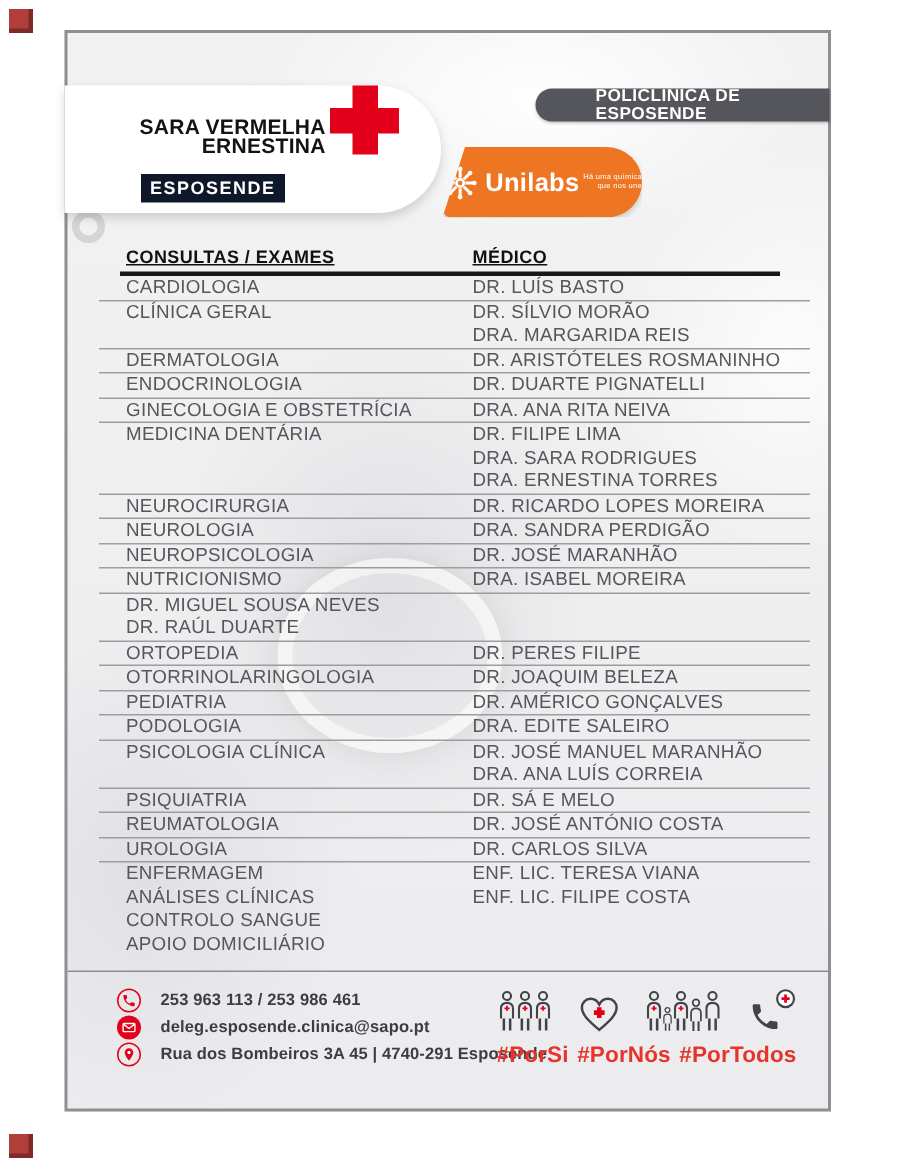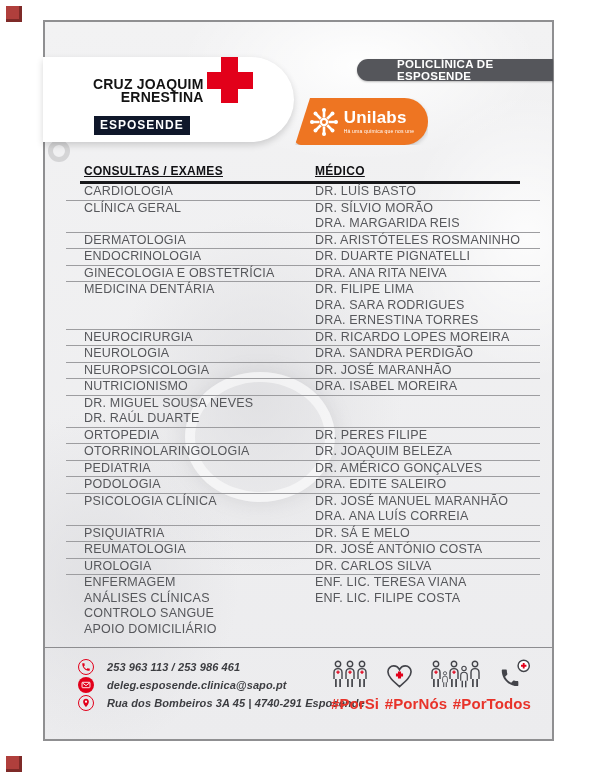--- a/index.html
+++ b/index.html
@@ -29,21 +29,21 @@
   
   .dark-banner { position:absolute; left:312px; top:37px; right:-1px; height:22px; background:#55565b;
     border-radius:11px 0 0 11px; display:flex; align-items:center; justify-content:center; z-index:2;
     box-shadow:0 1px 2px rgba(0,0,0,0.25); }
   .dark-banner span { color:#ffffff; font-weight:bold; font-size:11.5px; letter-spacing:0.3px;padding-left:40px; }
 
   .unilabs { position:absolute; left:250px; top:76px; width:133px; height:47px; background:#ee7522;
     border-radius:6px 24px 24px 6px; clip-path:polygon(15px 0%, 100% 0%, 100% 100%, 0% 100%);
     display:flex; align-items:center; justify-content:center; gap:5px; z-index:2;
     box-shadow:0 2px 4px rgba(0,0,0,0.18); }
-  .unilabs .wordmark { display:flex; flex-direction:column; align-items:flex-start;text-align:right; }
+  .unilabs .wordmark { display:flex; align-items:flex-start;text-align:right; }
   .unilabs .u-name { color:#ffffff; font-weight:bold; font-size:17px; letter-spacing:0.2px; line-height:17px; }
   .unilabs .u-tag { color:#ffffff; font-size:5px; letter-spacing:0.2px; margin-top:1.5px; }
 
   .white-banner { position:absolute; left:-2px; top:35px; width:251px; height:85px; background:#ffffff;
     border-radius:0 44px 44px 0; z-index:3; box-shadow:0 3px 7px rgba(0,0,0,0.16); }
   .cvp { position:absolute; left:50px; top:0; display:flex; }
   .cvp-text { text-align:right; margin-top:21px; line-height:12.5px; }
   .cvp-text div { font-size:14px; font-weight:bold; color:#131313; letter-spacing:0.2px; }
   .red-cross { position:relative; width:46px; height:46px; margin-left:3px; }
   .red-cross::before { content:""; position:absolute; left:14.5px; top:0; width:17px; height:46px; background:#e2001a; }
@@ -56,21 +56,21 @@
   .thead { display:grid; grid-template-columns:231px 1fr; margin:0 20px 0 14px; padding:2px 0 3px 4px;
     border-bottom:3px solid #18181b; }
   .thead span { font-size:12px; font-weight:bold; color:#111114; letter-spacing:0.3px;text-decoration:underline; }
   .trow { display:grid; grid-template-columns:231px 1fr; padding-left:18px; }
   .trow.div { border-bottom:1px solid #9d9da0; }
   .trow .c1, .trow .c2 { font-size:12.5px; color:#56575b; letter-spacing:0.2px; line-height:15.5px; }
 
   
   .footer-divider { position:absolute; left:0; top:625px; width:100%; height:0; border-top:1.5px solid #8d8d90; z-index:2; }
   .contacts { position:absolute; left:33px; top:636px; z-index:2; }
-  .contact-row { display:flex; align-items:center; gap:13px; height:17px; margin-bottom:1px;font-style:italic; }
+  .contact-row { display:flex; align-items:center; gap:13px; height:17px; margin-bottom:1px; }
   .cicon { width:16px; height:16px; border-radius:50%; flex:0 0 16px; display:flex; align-items:center; justify-content:center; }
   .cicon.outline { border:1.7px solid #e2001a; background:transparent; }
   .cicon.solid { background:#e2001a; }
   .contact-row span { font-size:11px; font-weight:bold; color:#3c3d41; letter-spacing:0.1px; white-space:nowrap; }
 
   .footer-right { position:absolute; left:286px; top:632px; width:200px; z-index:2; }
   .icons-row { display:flex; justify-content:space-between; align-items:flex-end; height:36px; }
   .tags-row { display:flex; justify-content:space-between; margin-top:5px; }
   .tags-row span { color:#e8332a; font-weight:bold; font-size:15px; letter-spacing:0.1px; }
 </style>
@@ -112,21 +112,21 @@
       </svg>
       <div class="wordmark">
         <span class="u-name">Unilabs</span>
         <span class="u-tag">Há uma química que nos une</span>
       </div>
     </div>
 
     <div class="white-banner">
       <div class="cvp">
         <div class="cvp-text">
-          <div>CRUZ JOAQUIM</div>
+          <div>SARA VERMELHA</div>
           <div>ERNESTINA</div>
         </div>
         <div class="red-cross"></div>
       </div>
       <div class="esp-badge">ESPOSENDE</div>
     </div>
 
     <div class="table">
       <div class="thead">
         <span>CONSULTAS / EXAMES</span>

